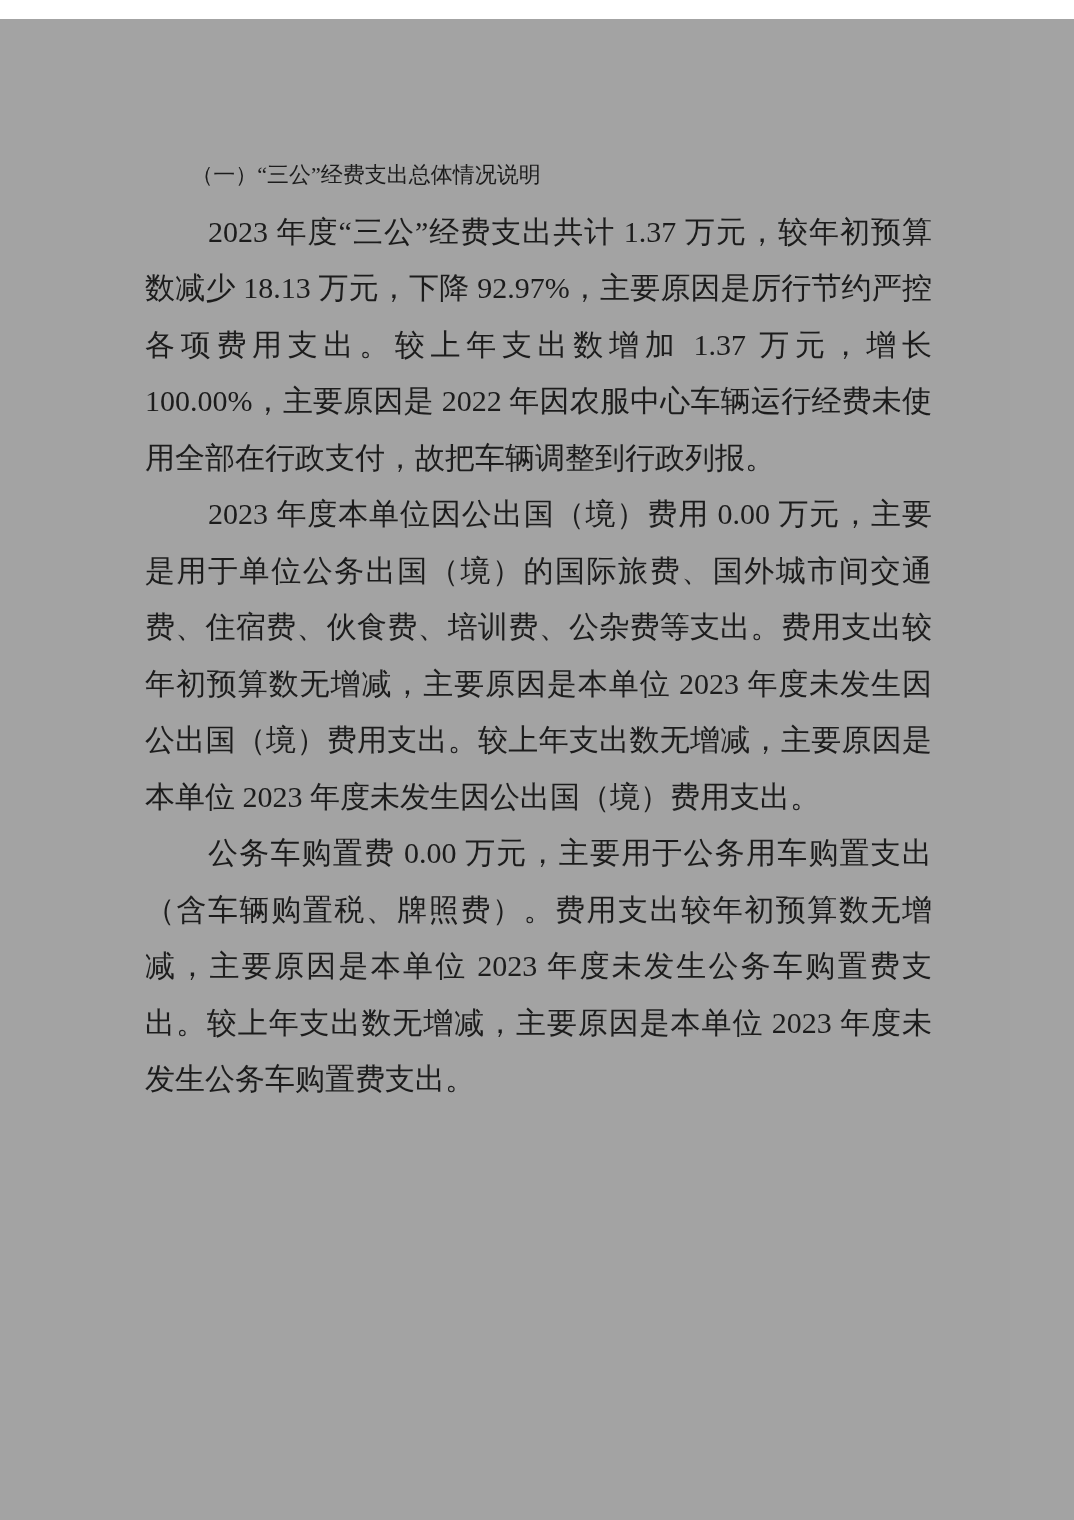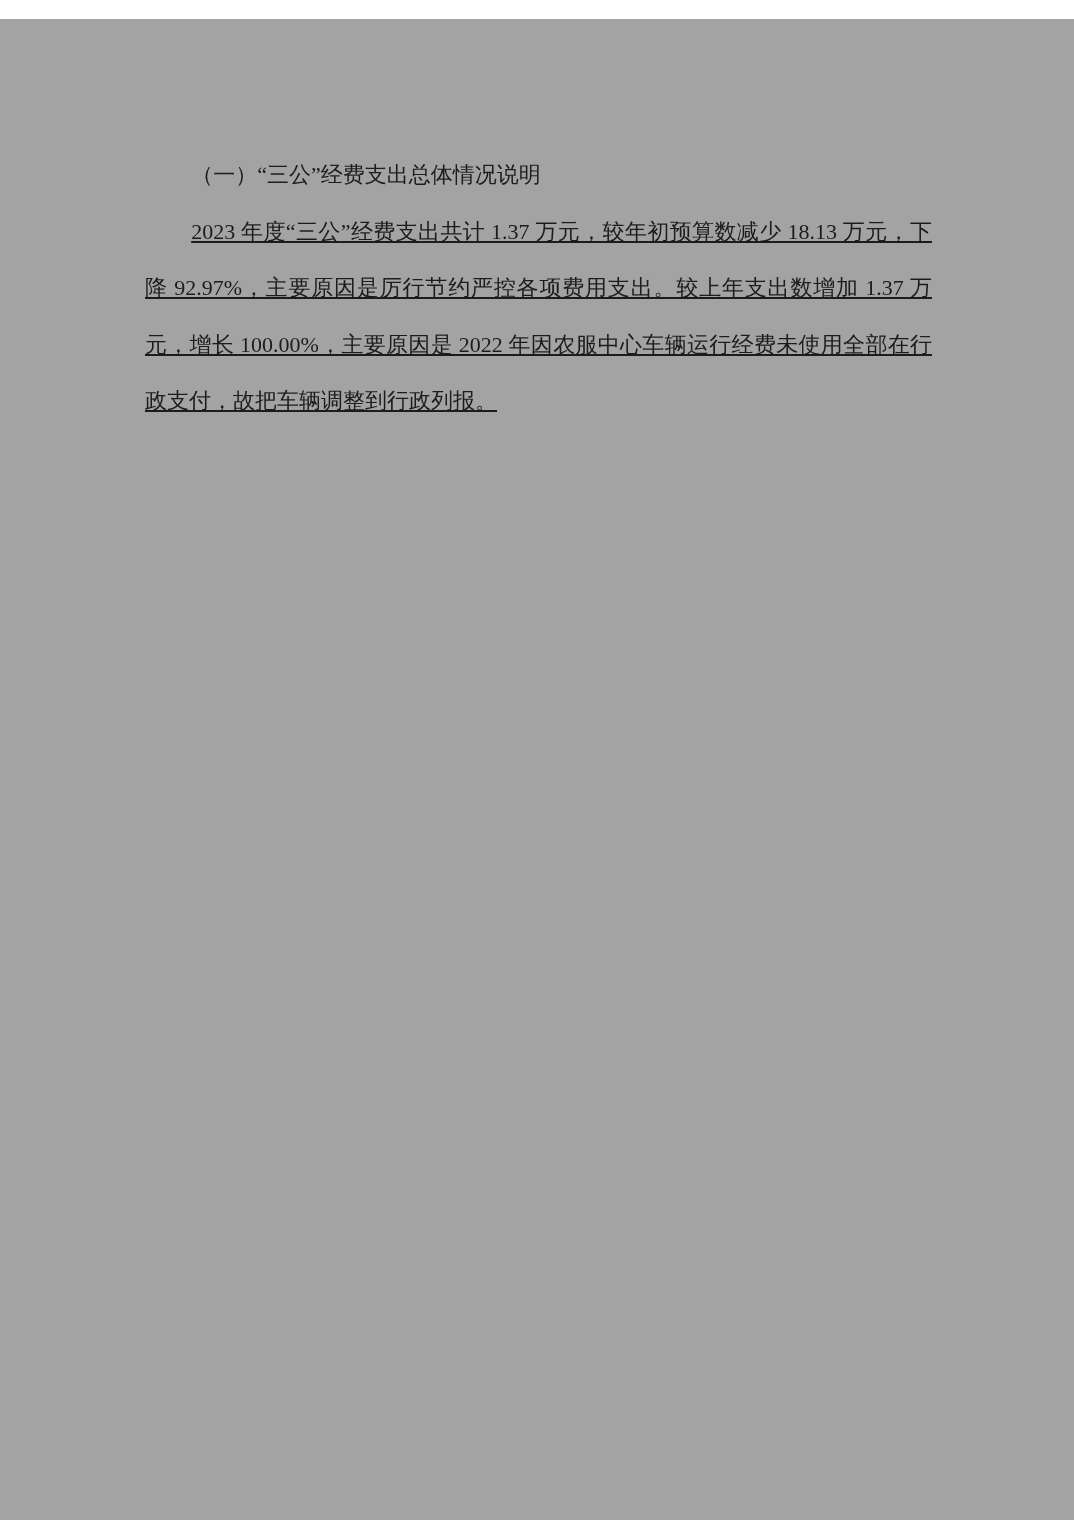--- a/index.html
+++ b/index.html
@@ -33,33 +33,34 @@
     font-size: 22px;
     line-height: 56.5px;
     white-space: normal;
   }
   .para {
     margin: 0;
     text-indent: 2.1em;
     text-align: justify;
     
     text-justify: inter-character;
-    font-size: 22px;
+    font-size: 30px;
     line-height: 56.5px;
-    text-decoration: underline;
   }
 </style>
 </head>
 <body style="background: rgb(255, 255, 255);">
 
 <div class="page" style="background: #a3a3a3; margin-top: 19px;">
   <div class="doc-body" style="color: rgb(28, 28, 28);">
 
     <section>
       <p class="heading">（一）“三公”经费支出总体情况说明</p>
       <p class="para">2023 年度“三公”经费支出共计 1.37 万元，较年初预算数减少 18.13 万元，下降 92.97%，主要原因是厉行节约严控各项费用支出。较上年支出数增加 1.37 万元，增长 100.00%，主要原因是 2022 年因农服中心车辆运行经费未使用全部在行政支付，故把车辆调整到行政列报。</p>
     </section>
 
     <section>
+      <p class="para">2023 年度本单位因公出国（境）费用 0.00 万元，主要是用于单位公务出国（境）的国际旅费、国外城市间交通费、住宿费、伙食费、培训费、公杂费等支出。费用支出较年初预算数无增减，主要原因是本单位 2023 年度未发生因公出国（境）费用支出。较上年支出数无增减，主要原因是本单位 2023 年度未发生因公出国（境）费用支出。</p>
+      <p class="para">公务车购置费 0.00 万元，主要用于公务用车购置支出（含车辆购置税、牌照费）。费用支出较年初预算数无增减，主要原因是本单位 2023 年度未发生公务车购置费支出。较上年支出数无增减，主要原因是本单位 2023 年度未发生公务车购置费支出。</p>
     </section>
 
   </div>
 </div>
 
 </body></html>

